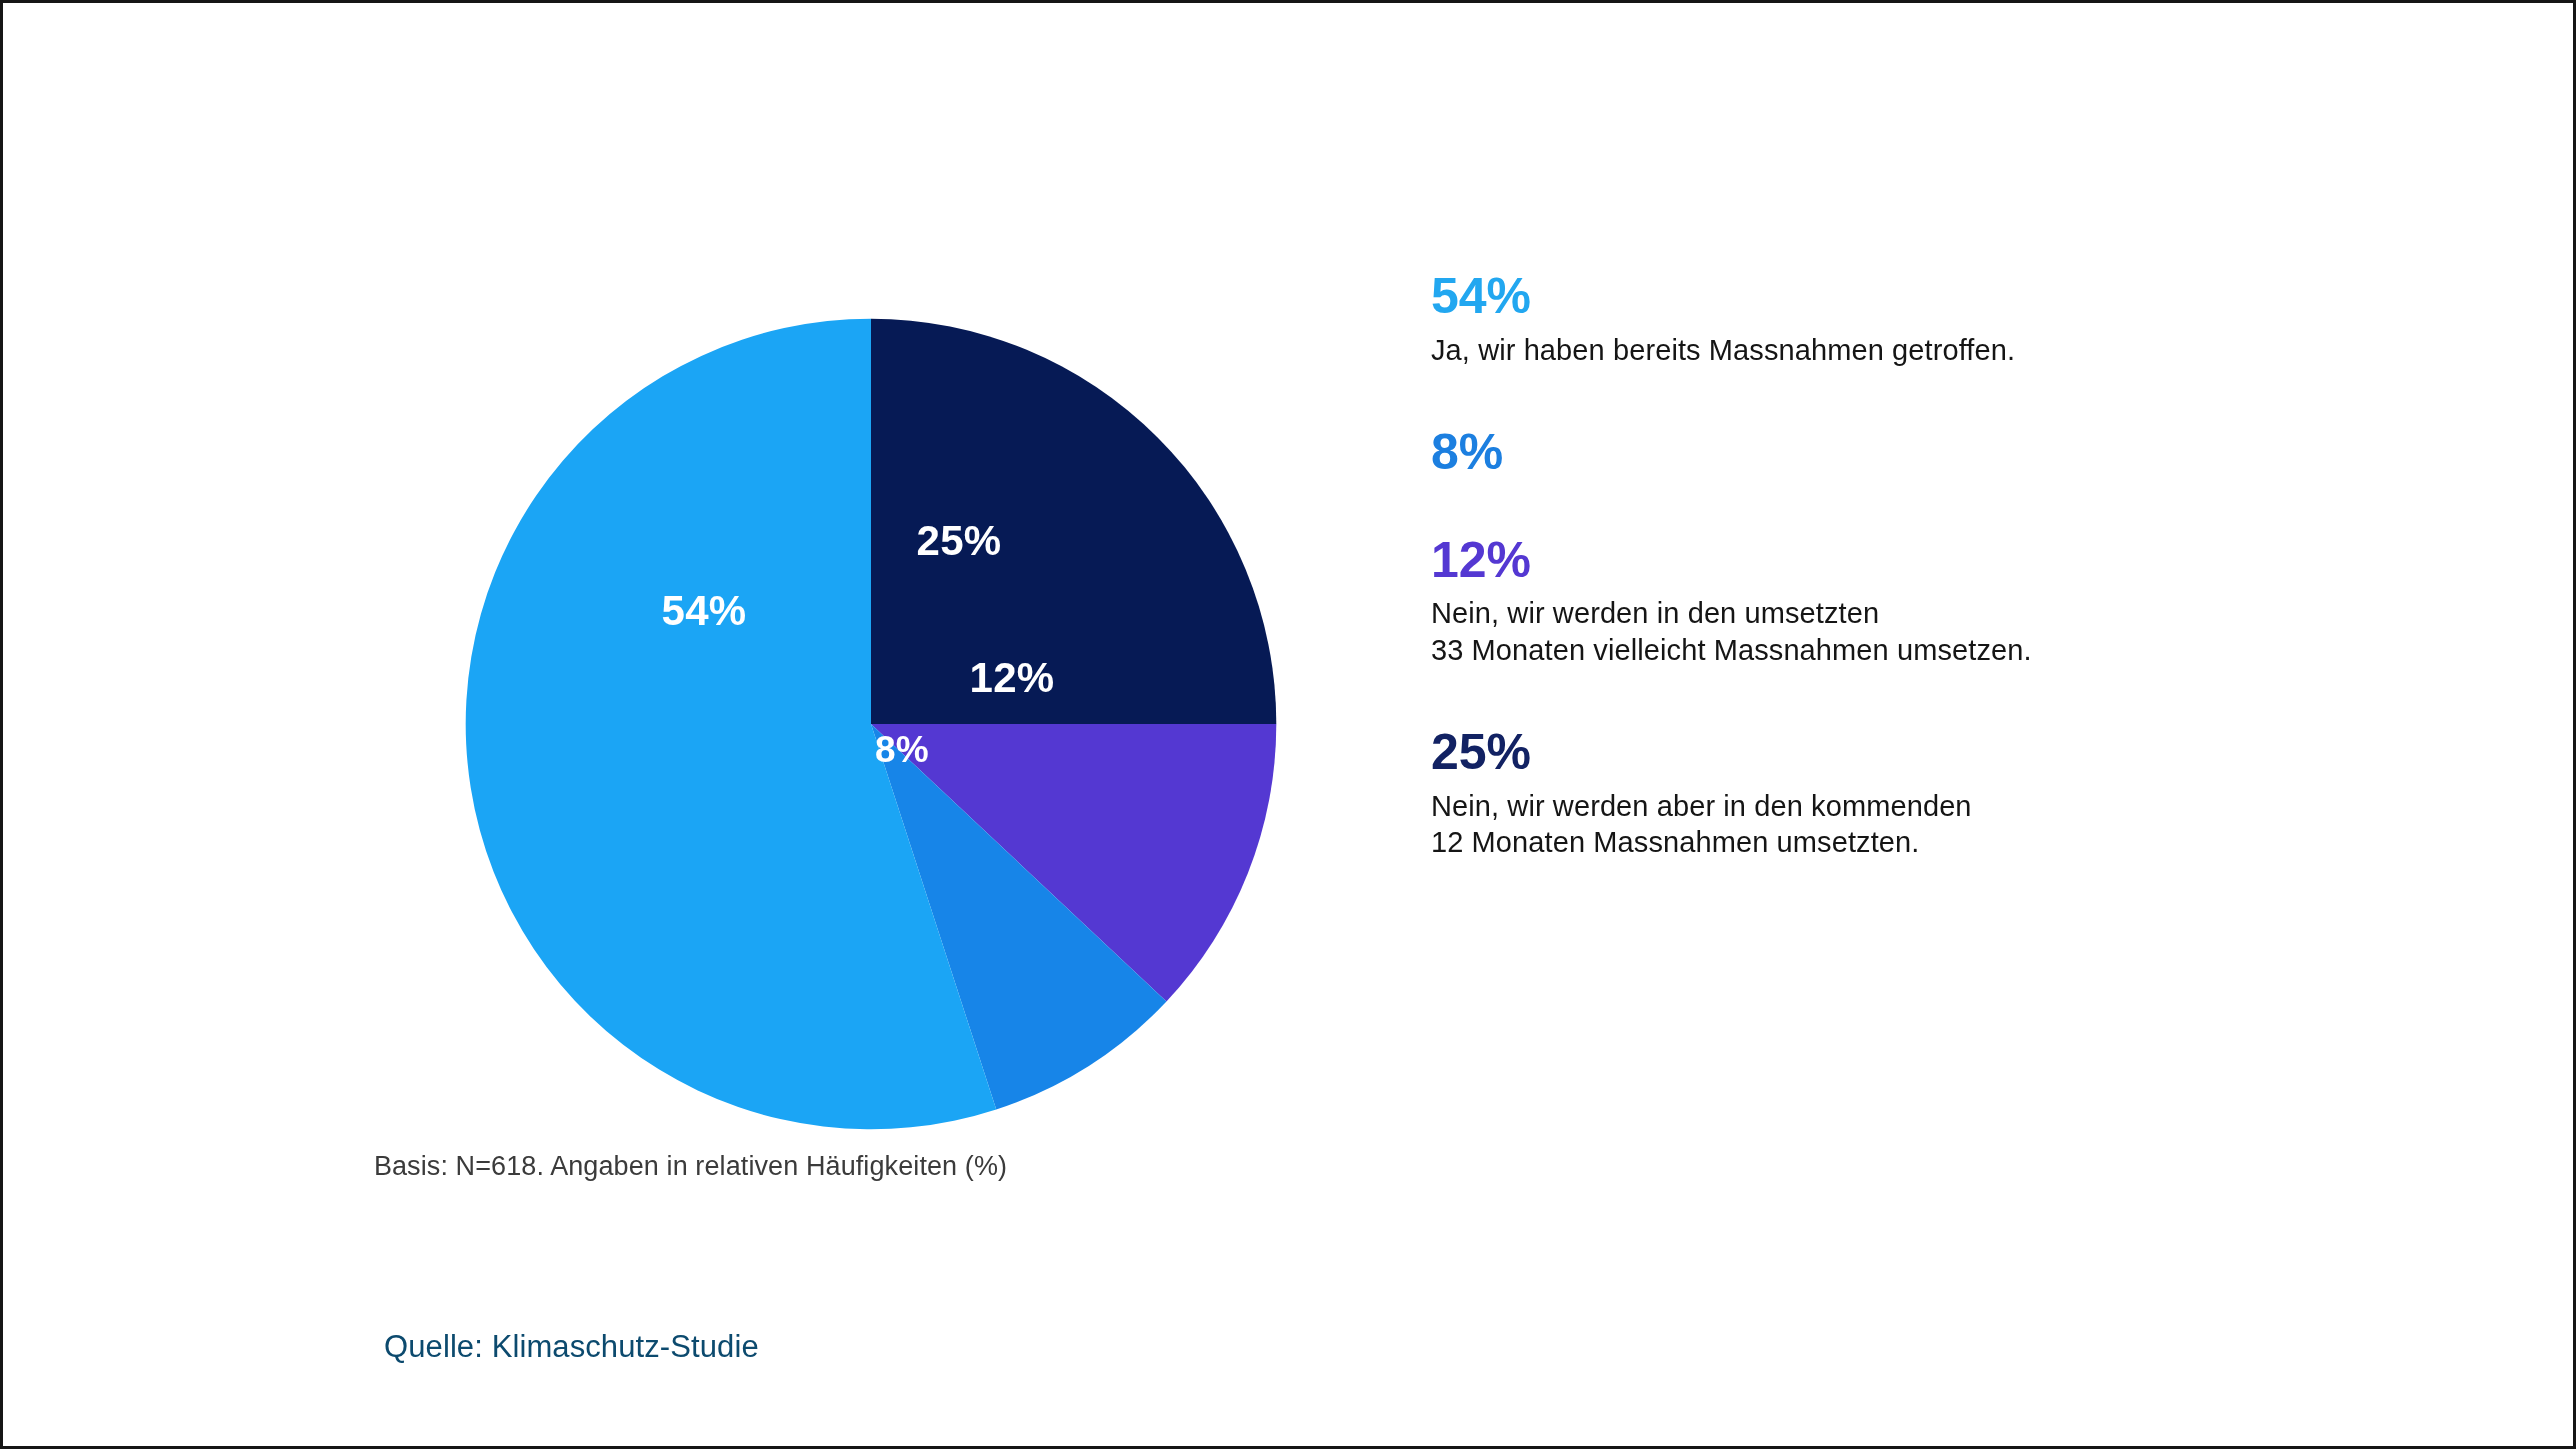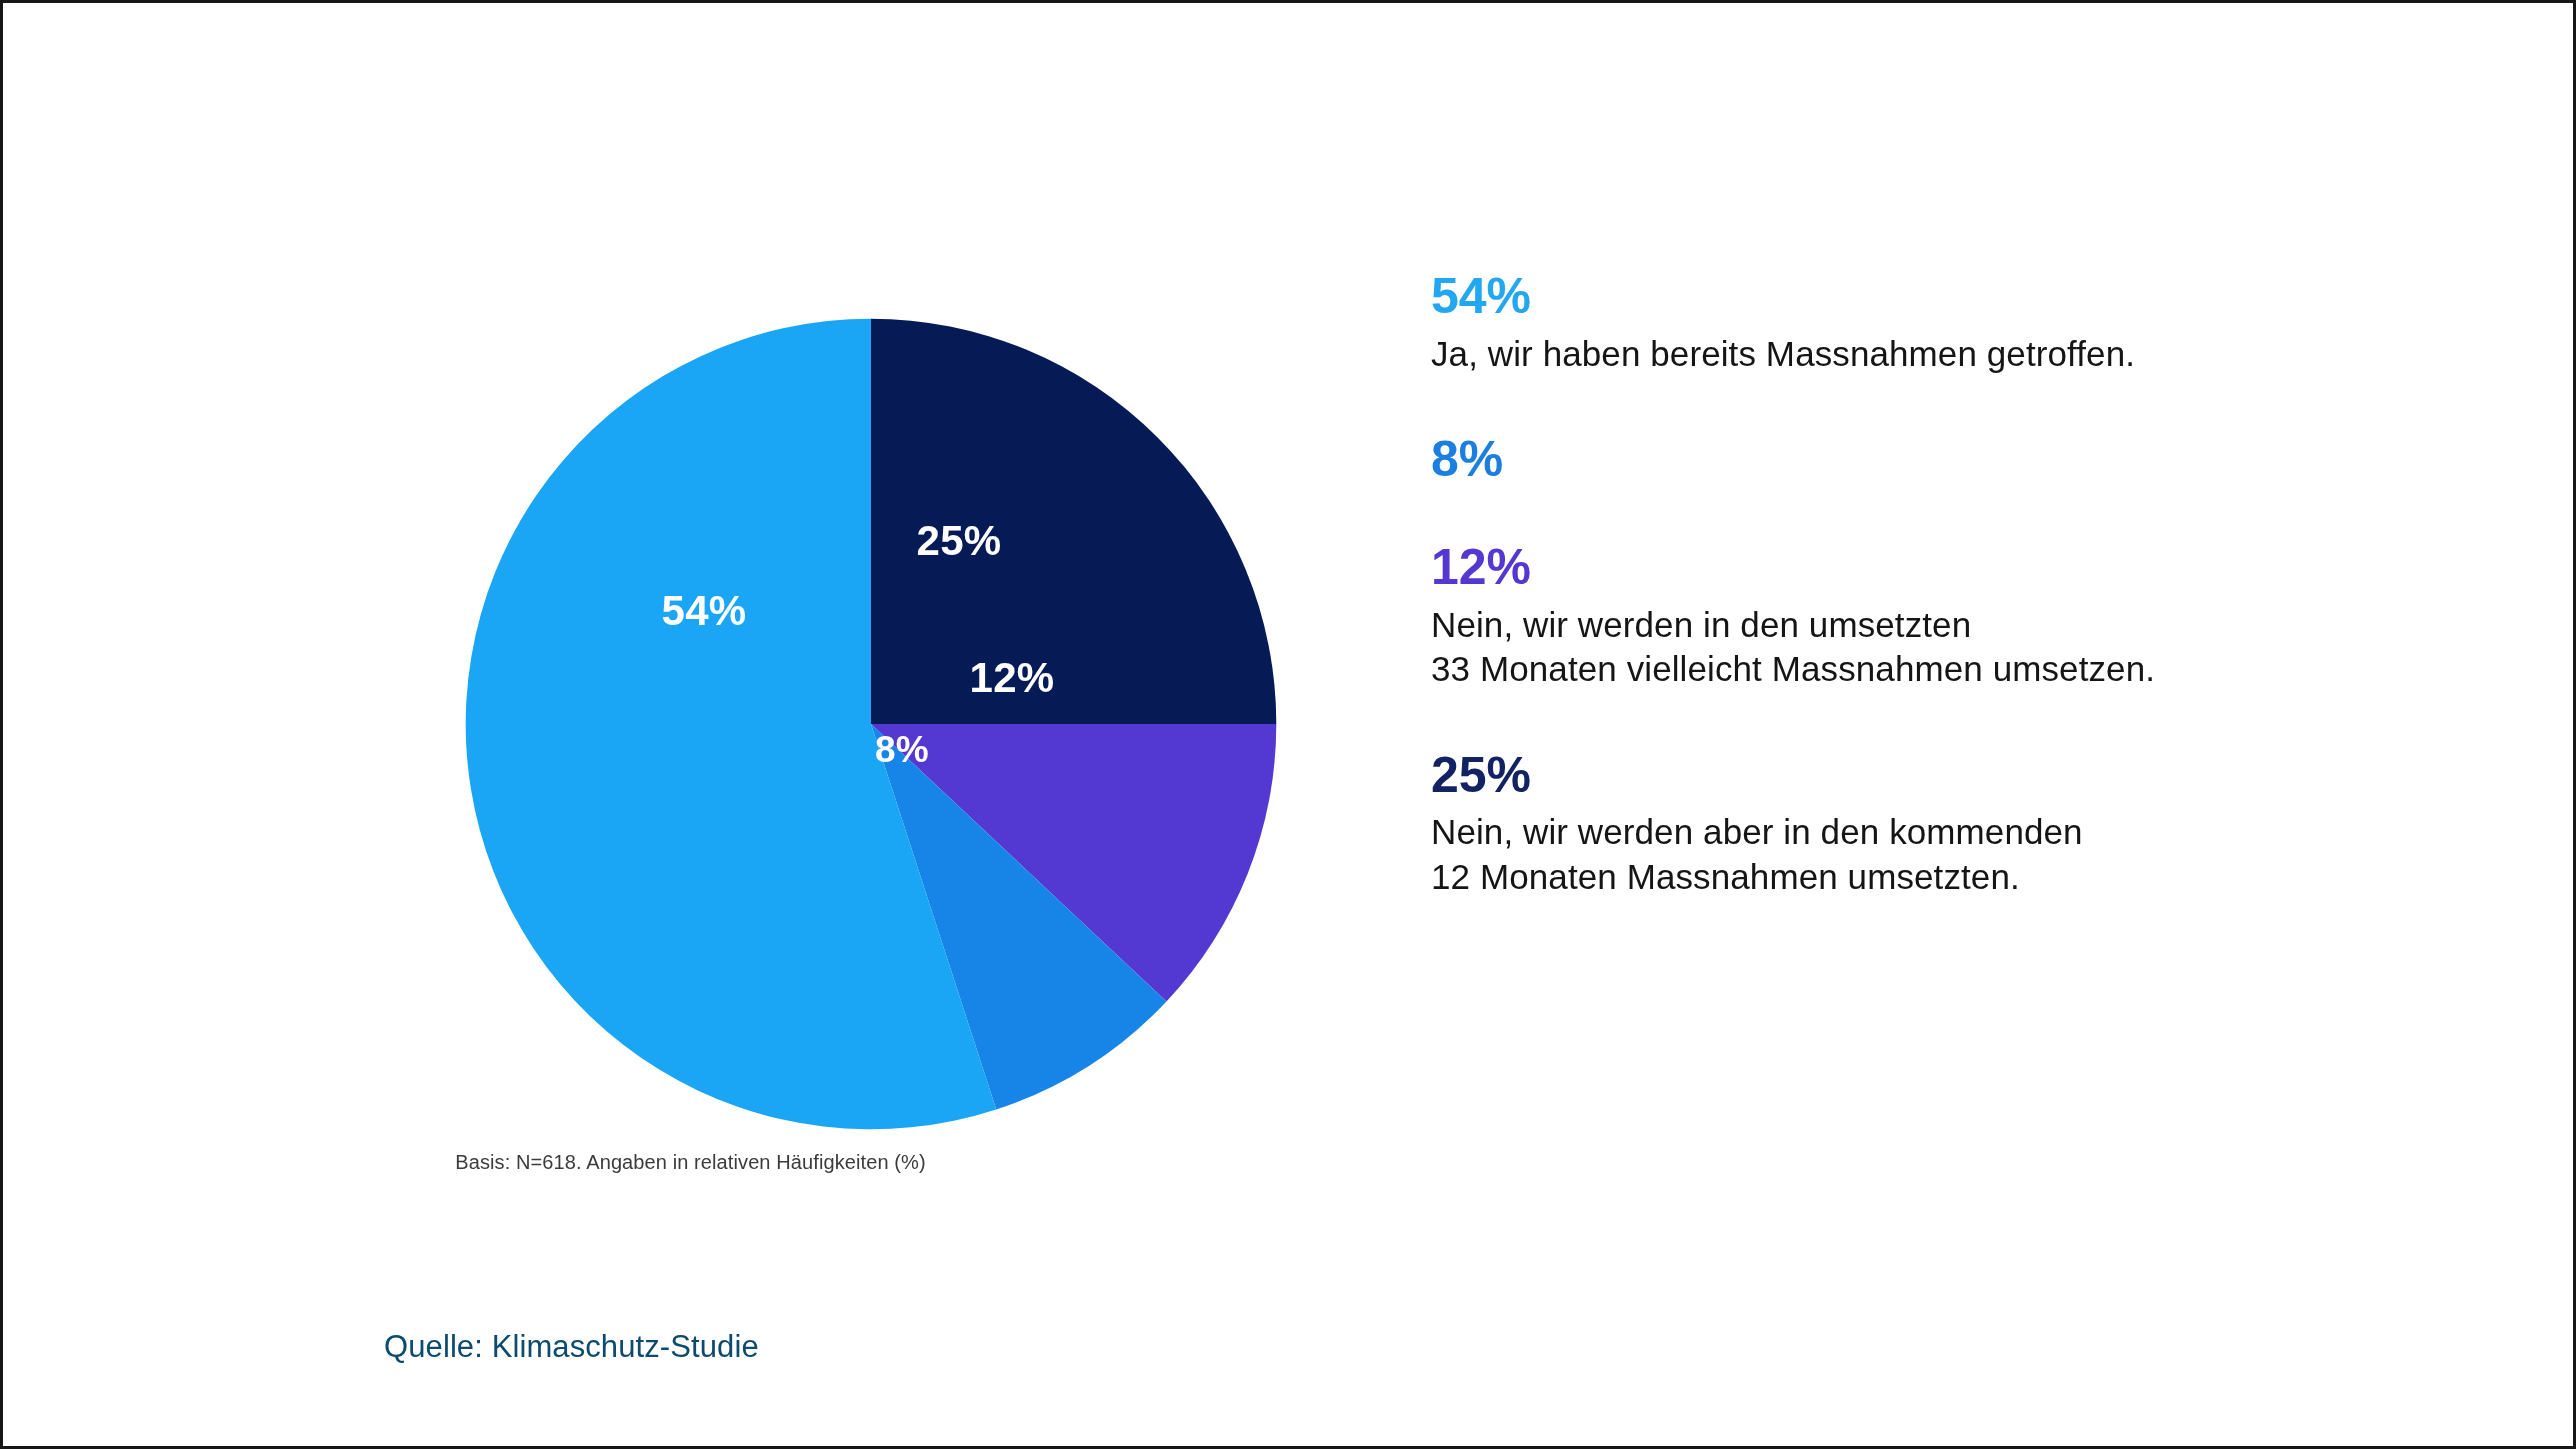--- a/index.html
+++ b/index.html
@@ -60,21 +60,21 @@
   .slice-label.small {
     font-size: 37px;
   }
 
   #pie-basis {
     position: absolute;
     left: 0;
     top: 1148px;
     width: 1375px;
     text-align: center;
-    font-size: 20px;
+    font-size: 27px;
     color: #3b3b3b;
     font-stretch: condensed;
     letter-spacing: 0.1px;
     white-space: nowrap;
   }
 
   #source-line {
     position: absolute;
     left: 381px;
     top: 1326px;
@@ -101,21 +101,21 @@
   .legend-pct {
     font-size: 50px;
     font-weight: bold;
     line-height: 1.0;
     font-stretch: condensed;
     letter-spacing: 0px;
     margin-bottom: 10.7px;
   }
 
   .legend-desc {
-    font-size: 35px;
+    font-size: 29px;
     color: #151515;
     line-height: 1.27;
     font-stretch: condensed;
     letter-spacing: 0.1px;
   }
   .legend-desc .line { display: block; white-space: nowrap; }
 </style>
 </head>
 <body>
 

